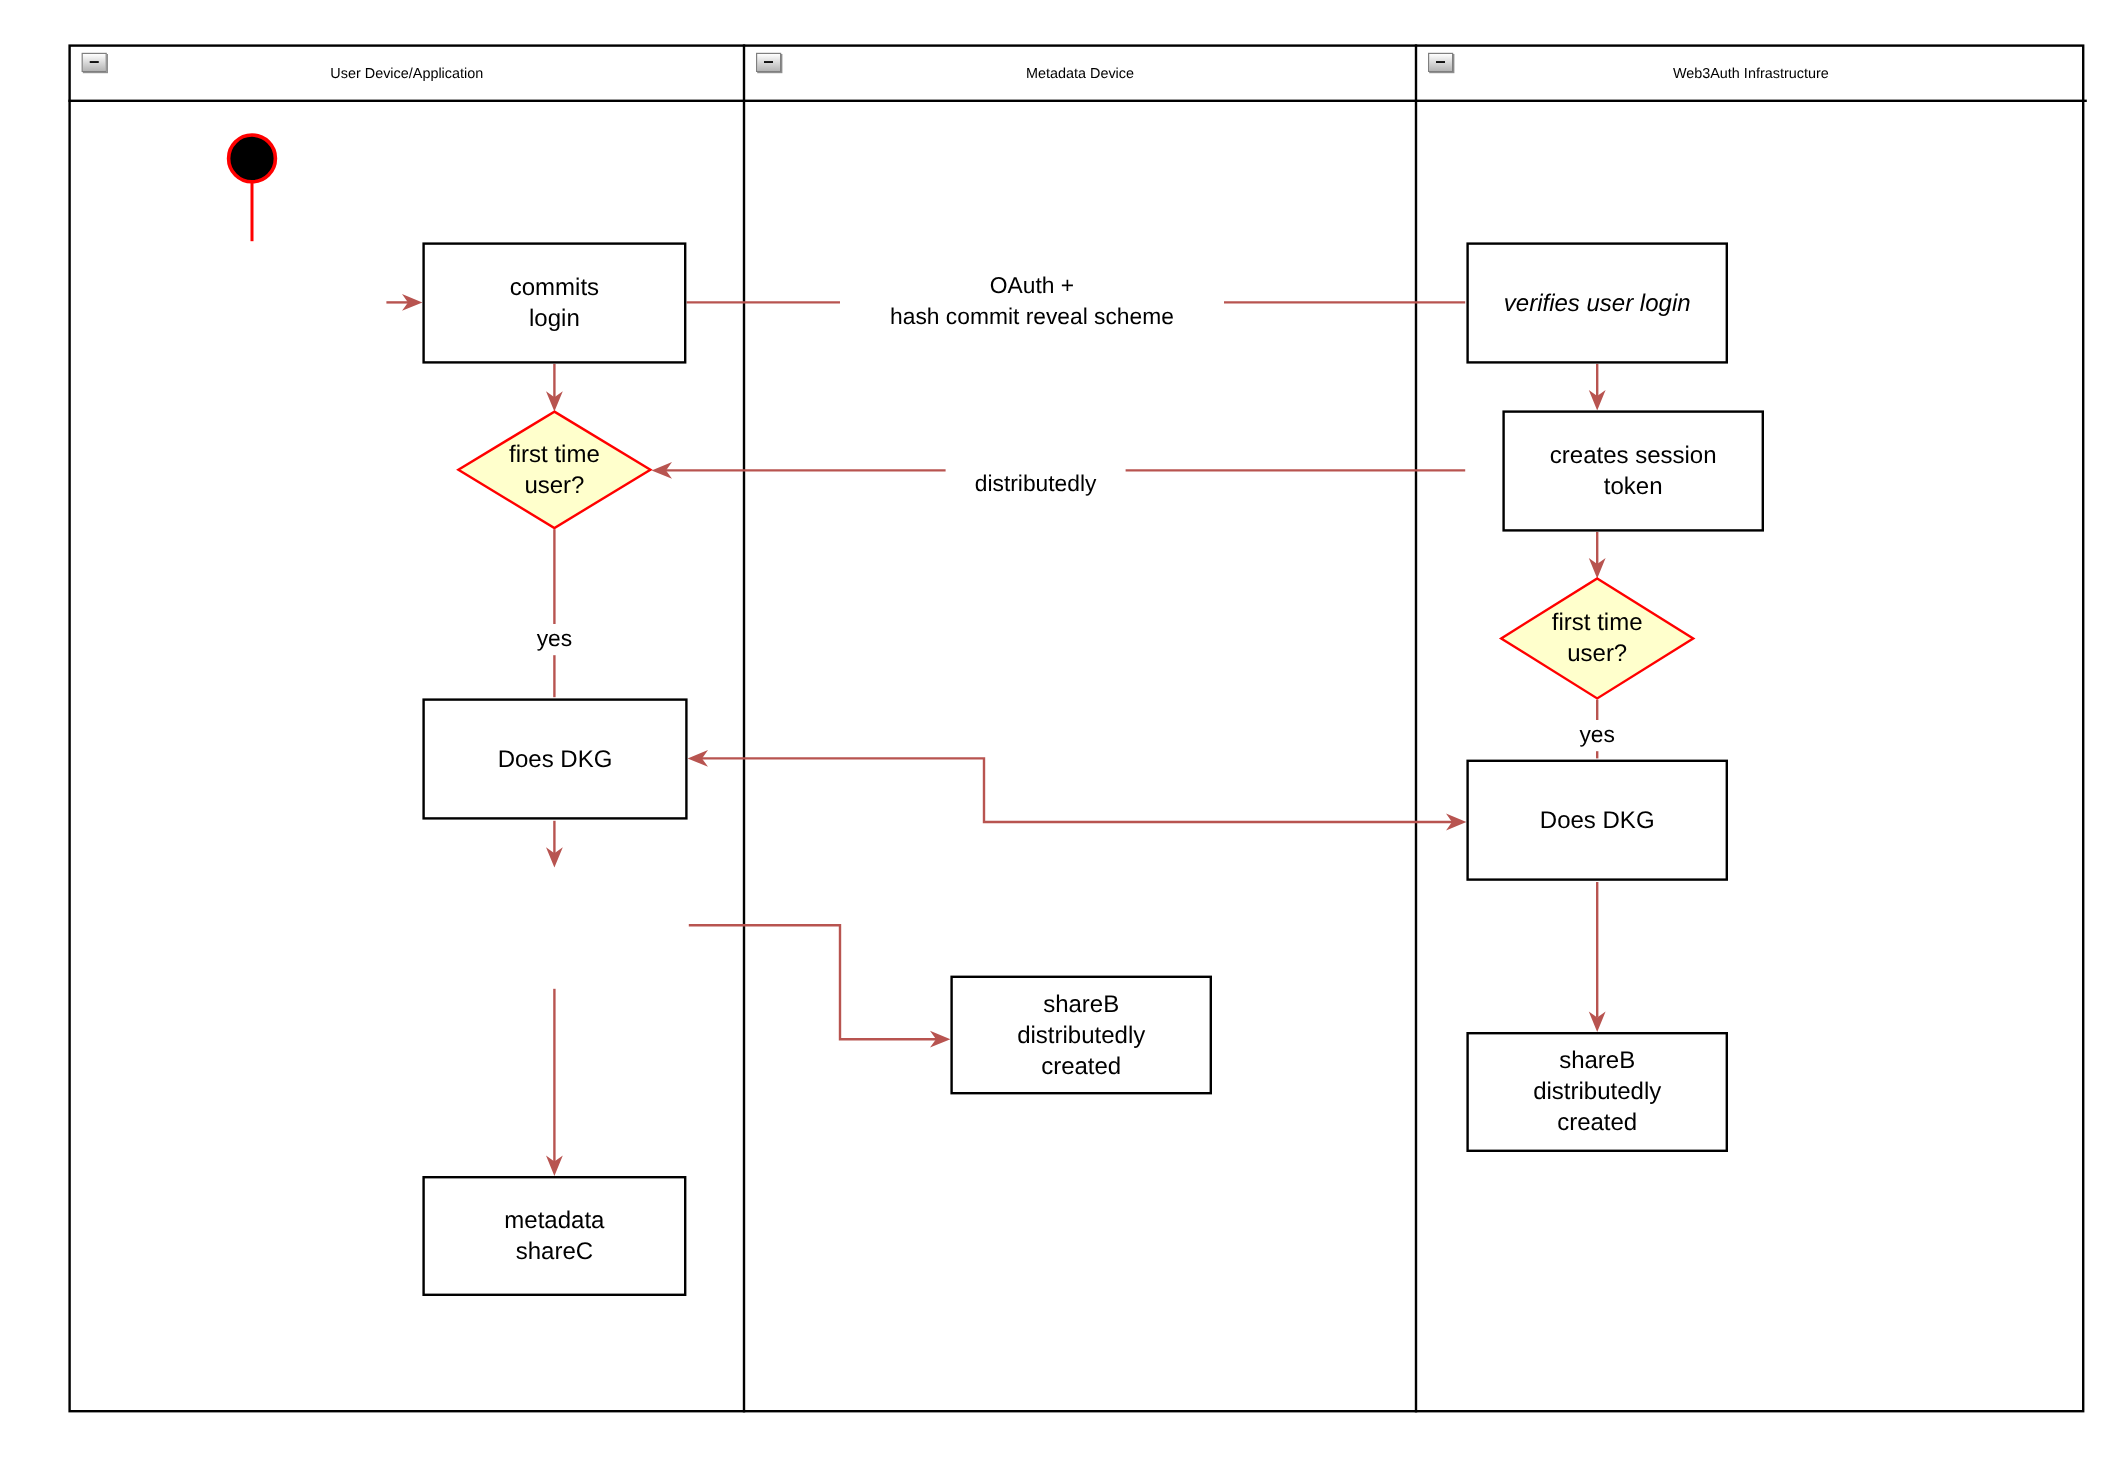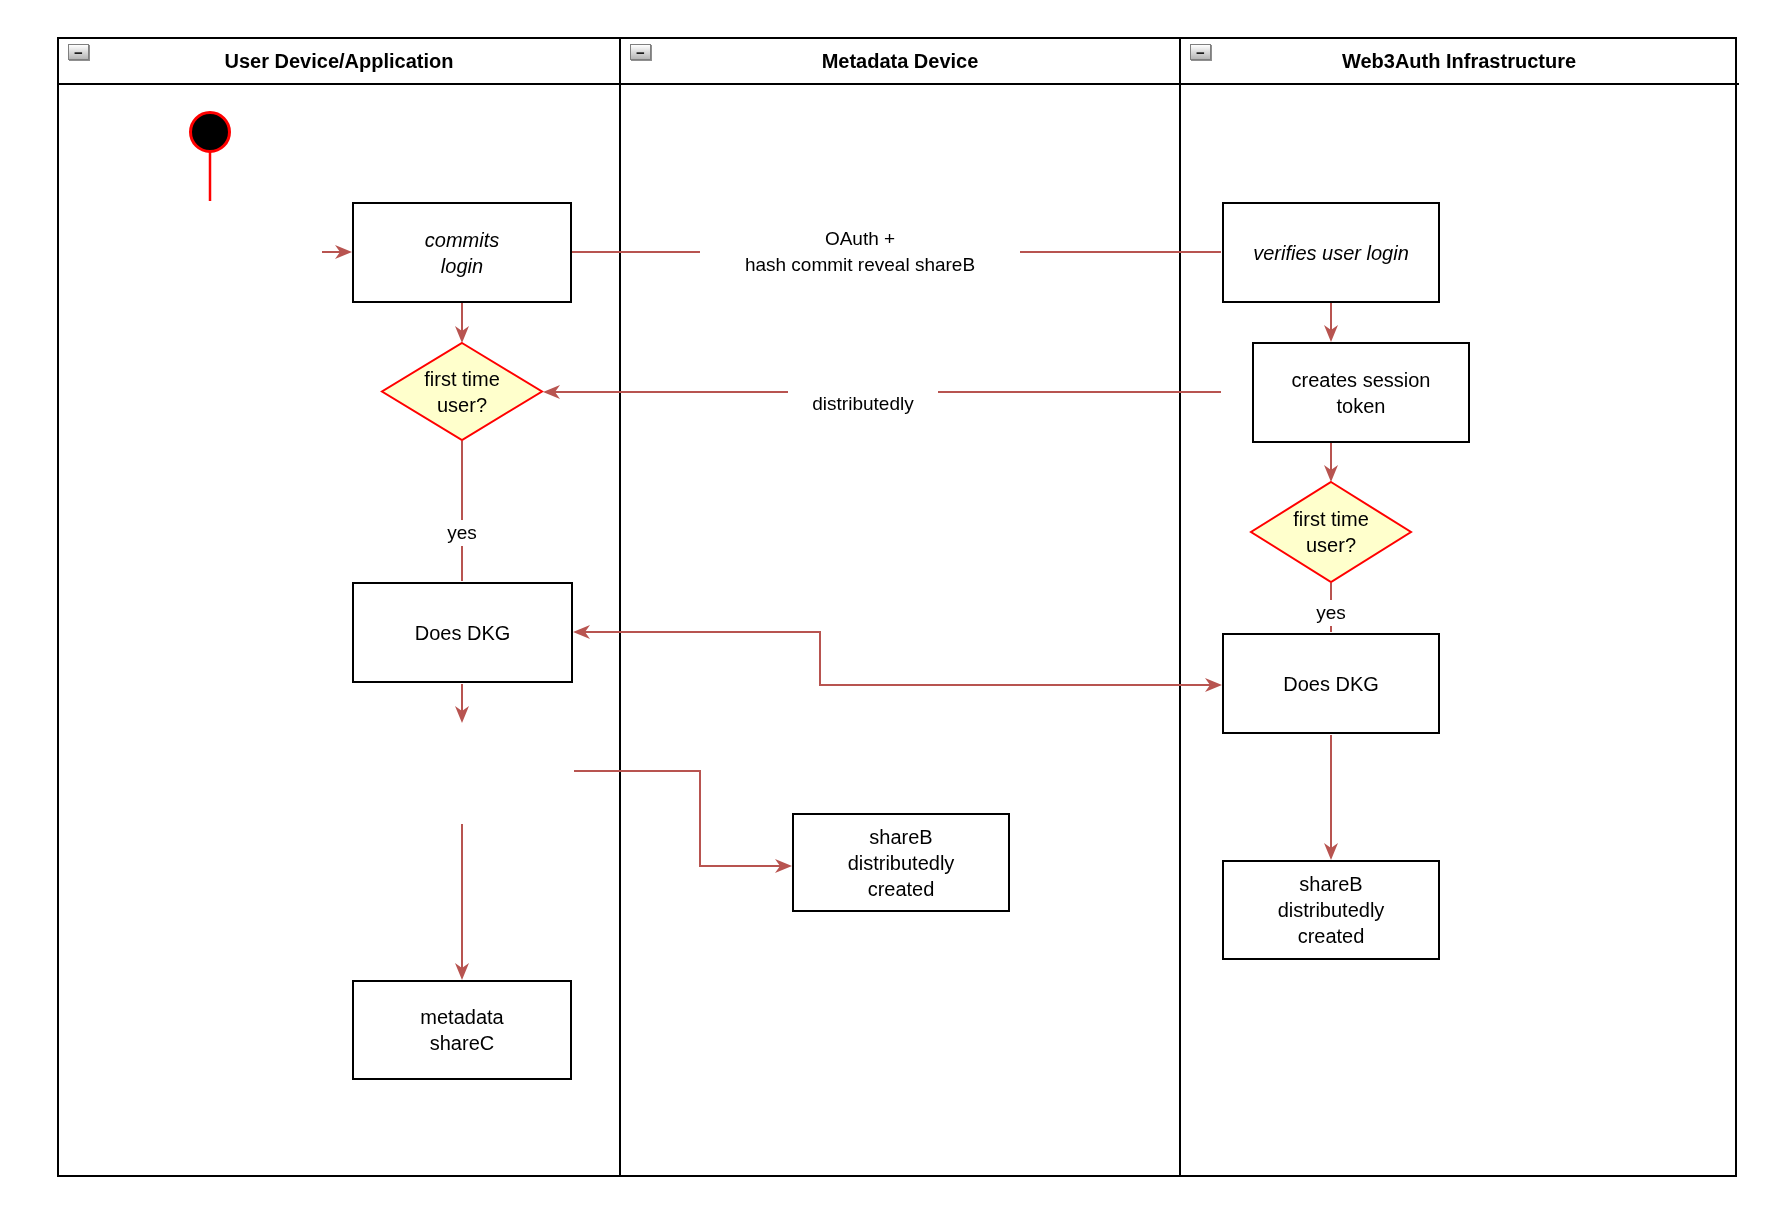--- a/index.html
+++ b/index.html
@@ -5,21 +5,21 @@
   html,body{margin:0;padding:0;background:#ffffff;}
   .canvas{
     position:relative;width:1768px;height:1214px;background:#ffffff;
     font-family:"Liberation Sans", sans-serif;color:#000;
   }
   
   .frame{position:absolute;left:57px;top:37px;width:1680px;height:1140px;border:2px solid #000;background:#fff;box-sizing:border-box;}
   .lane-divider{position:absolute;top:37px;width:2px;height:1140px;background:#000;}
   .header-underline{position:absolute;left:57px;top:83px;width:1682px;height:2px;background:#000;}
   .lane-header{position:absolute;top:39px;height:44px;display:flex;align-items:center;justify-content:center;}
-  .lane-title{font-weight:bold;font-size:20px;white-space:nowrap;}
+  .lane-title{font-weight:normal;font-size:12px;white-space:nowrap;}
   .collapse-icon{
     position:absolute;left:9px;top:5px;width:21px;height:16px;box-sizing:border-box;
     border:1px solid #7f7f7f;background:linear-gradient(180deg,#ffffff 0%,#d2d2d2 60%,#b5b5b5 100%);
     display:flex;align-items:center;justify-content:center;
     font-size:15px;font-weight:bold;line-height:1;color:#111;
     box-shadow:1px 1px 0 #8f8f8f;
   }
   
   .node{
     position:absolute;box-sizing:border-box;border:2px solid #000;background:#fff;
@@ -89,28 +89,28 @@
     <path d="M792,866 L775,859 L780,866 L775,873 Z" stroke="none" fill="#B85450"></path>
 
     <path d="M1331,735 L1331,848" stroke-width="2" fill="none" stroke="#B85450"></path>
     <path d="M1331,860 L1324,843 L1331,848 L1338,843 Z" stroke="none" fill="#B85450"></path>
 
     <polygon points="462,343 542,391.5 462,440 382,391.5" stroke-width="2" fill="#FFFFCC" stroke="#FF0000"></polygon>
     <polygon points="1331,482 1411,532 1331,582 1251,532" stroke-width="2" fill="#FFFFCC" stroke="#FF0000"></polygon>
   </svg>
 
   <div class="edge-label" style="left:700px;top:224px;width:320px;height:56px;">OAuth +
-hash commit reveal shareB</div>
+hash commit reveal scheme</div>
   <div class="edge-label" style="left:788px;top:390px;width:150px;height:28px;">distributedly</div>
   <div class="edge-label" style="left:438px;top:520px;width:48px;height:26px;">yes</div>
   <div class="edge-label" style="left:1307px;top:600px;width:48px;height:26px;">yes</div>
 
   <div class="start-node"></div>
 
-  <div class="node" style="left:352px;top:202px;width:220px;height:101px;font-style:italic;">commits
+  <div class="node" style="left:352px;top:202px;width:220px;height:101px;">commits
 login</div>
   <div class="diamond-label" style="left:382px;top:356px;width:160px;height:72px;">first time
 user?</div>
   <div class="node" style="left:352px;top:582px;width:221px;height:101px;">Does DKG</div>
   <div class="node" style="left:352px;top:980px;width:220px;height:100px;">metadata
 shareC</div>
 
   <div class="node" style="left:792px;top:813px;width:218px;height:99px;">shareB
 distributedly
 created</div>

